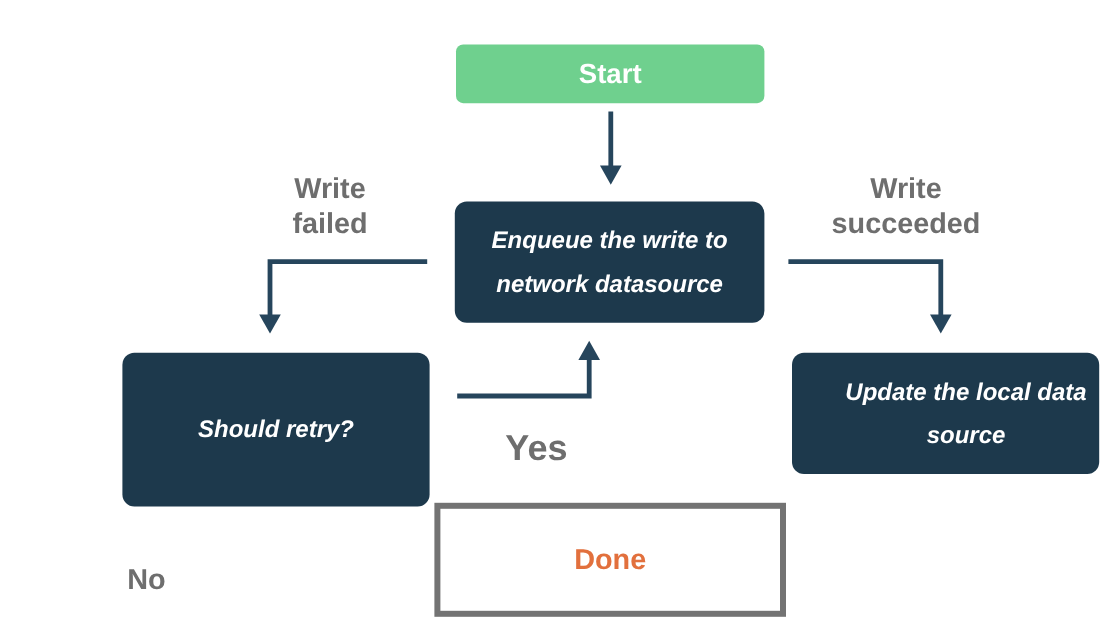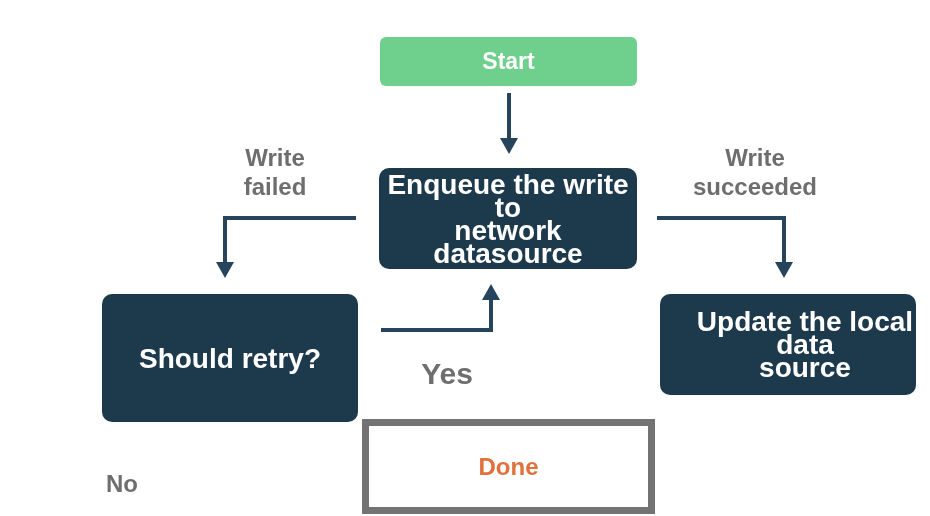--- a/index.html
+++ b/index.html
@@ -29,36 +29,37 @@
     justify-content: center;
     text-align: center;
     box-sizing: border-box;
     color: #ffffff;
     font-weight: 700;
     white-space: pre-line;
   }
   .node-dark {
     background: #1D394C;
     border-radius: 10px;
-    font-size: 28px;
-    line-height: 23px;
+    font-size: 20px;
+    line-height: 36px;
+    font-style: italic;
   }
   #node-start {
     left: 380px; top: 6px; width: 257px; height: 49px;
     background: #6FD08E;
     border-radius: 6px;
     font-size: 23px;
   }
   #node-enqueue      { left: 379px; top: 137px; width: 258px; height: 101px; }
   #node-should-retry { left: 102px; top: 263px; width: 256px; height: 128px; }
   #node-update-local { left: 660px; top: 263px; width: 256px; height: 101px; padding-left: 34px; }
   #node-done {
     left: 362px; top: 388px; width: 293px; height: 95px;
     background: transparent;
-    border: 7px solid #737373;
+    border: 5px solid #737373;
     border-radius: 0;
     color: #E2703D;
     font-size: 24px;
   }
   .edge-label {
     position: absolute;
     color: #6E6E6E;
     font-weight: 700;
     text-align: center;
     font-size: 24px;

